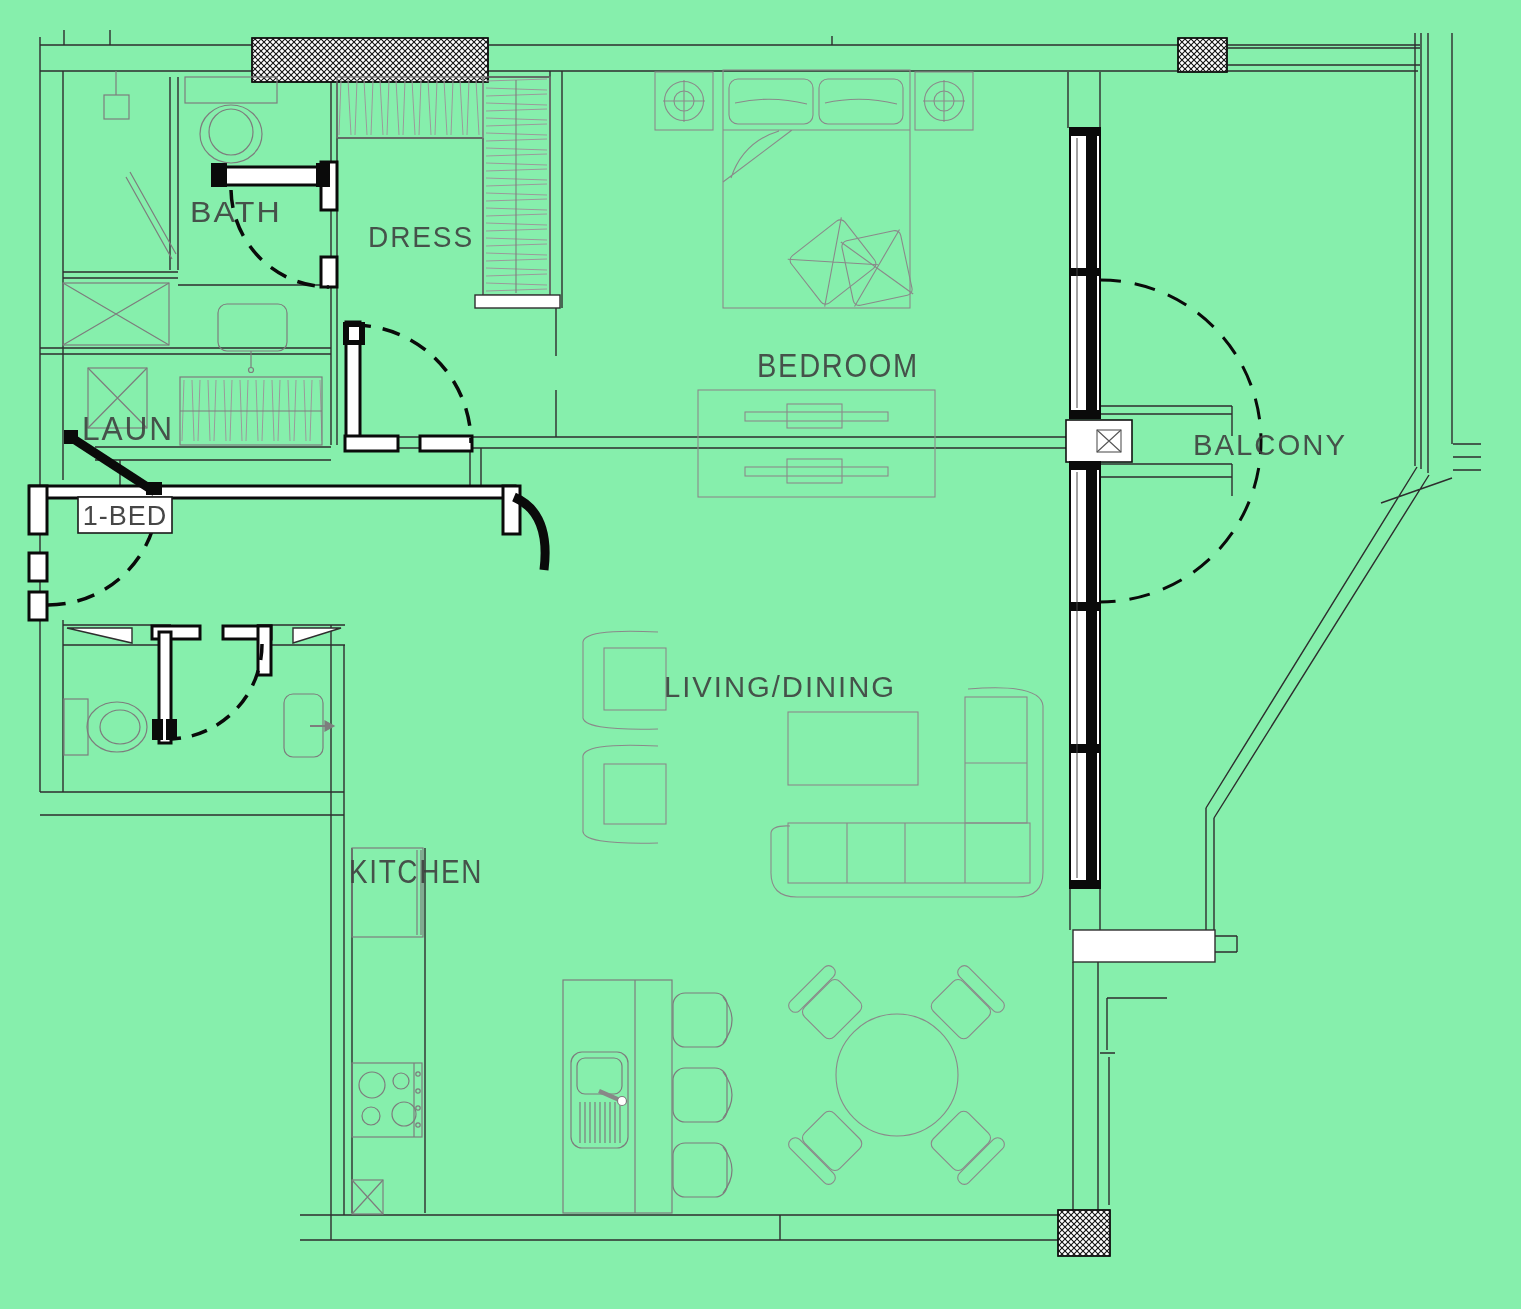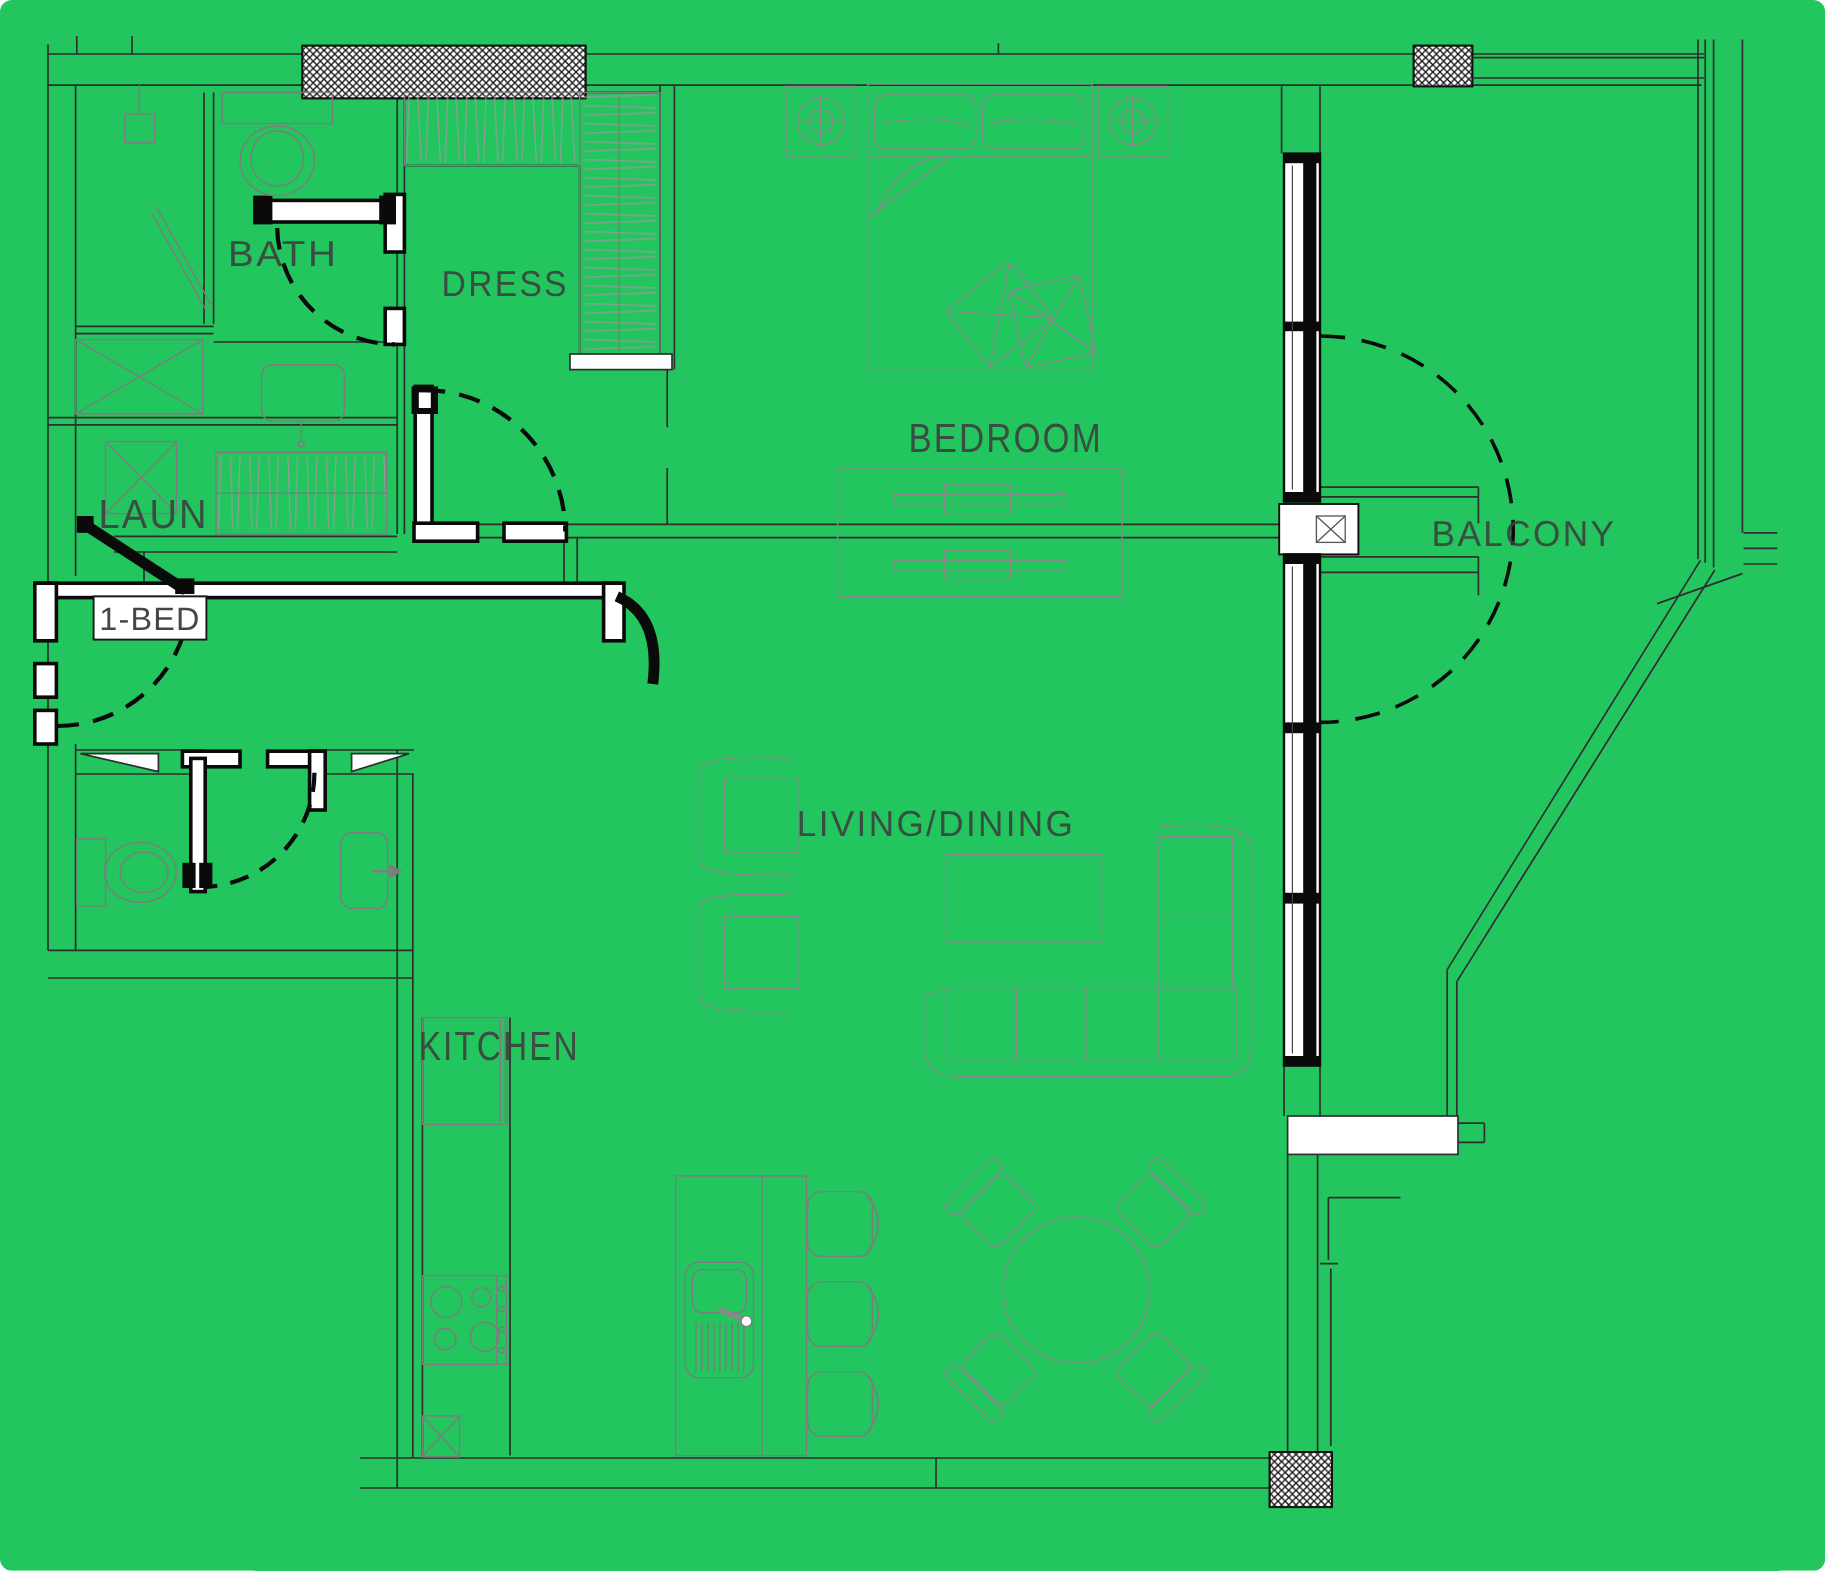--- a/index.html
+++ b/index.html
@@ -1,17 +1,17 @@
 <!DOCTYPE html>
 <html><head>
 <meta charset="utf-8">
 <style>
   html,body{margin:0;padding:0;background:#fff;}
-  .stage{width:1521px;height:1309px;background:#22c55e;position:relative;overflow:hidden;
-         font-family:"Liberation Sans", sans-serif;border-radius:10px;}
+  .stage{width:1521px;height:1309px;background:#86efac;position:relative;overflow:hidden;
+         font-family:"Liberation Sans", sans-serif;}
   svg{display:block;}
   text{fill:#3d3d3d;font-family:"Liberation Sans", sans-serif;letter-spacing:2px;}
   .lbl{font-weight:400;opacity:.88;}
   .unitlbl{font-weight:400;letter-spacing:1px;opacity:.95;}
 </style>
 </head>
 <body>
 
 <div class="stage">
 <svg viewBox="0 0 1521 1309" width="1521" height="1309">

